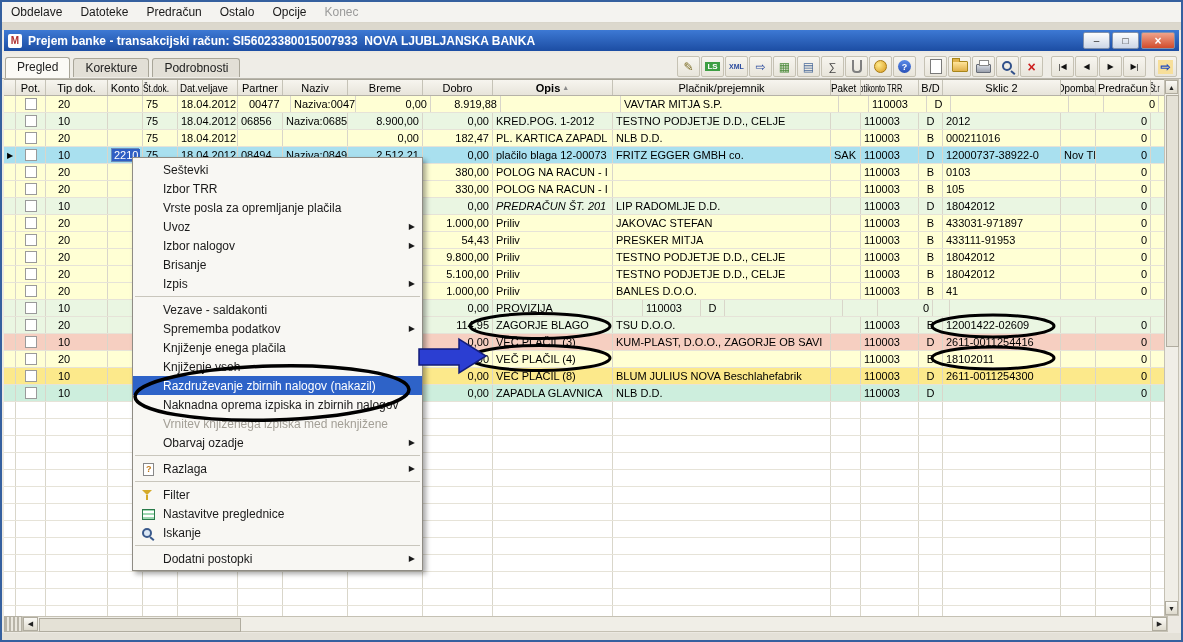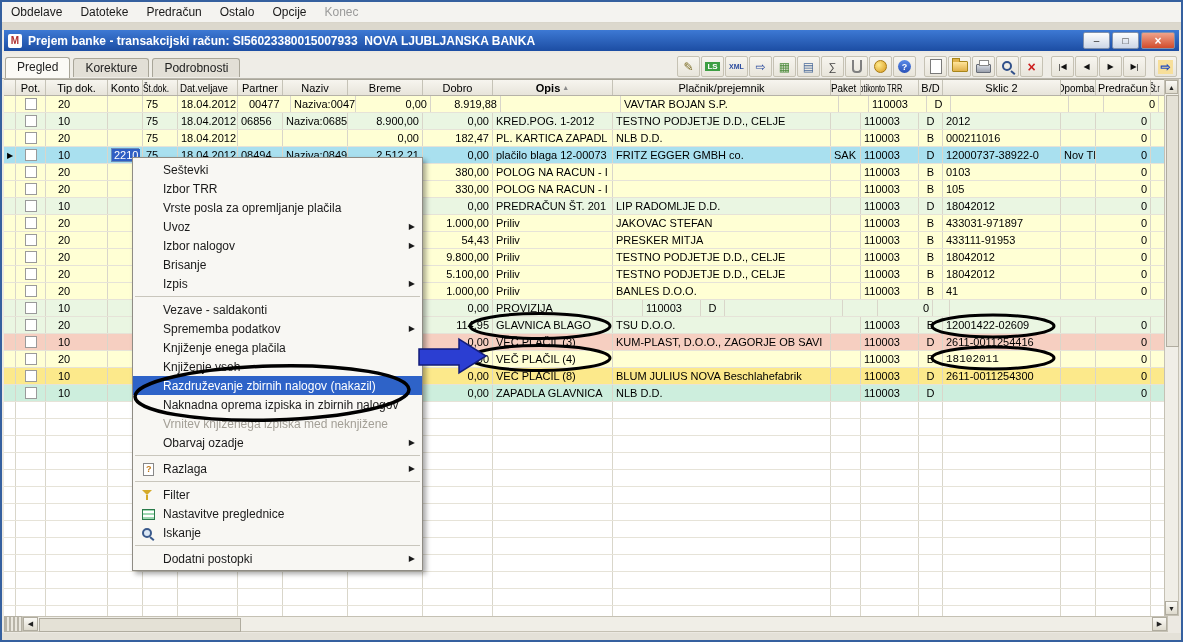--- a/index.html
+++ b/index.html
@@ -270,21 +270,21 @@
           </div>
           <div class="cell" style="width: 62px; padding-left: 12px;">20</div>
           <div class="cell" style="width: 35px;"></div>
           <div class="cell" style="width: 35px;">75</div>
           <div class="cell" style="width: 60px;">18.04.2012</div>
           <div class="cell" style="width: 45px; margin-left: 8px;">00477</div>
           <div class="cell" style="width: 65px;">Naziva:00477</div>
           <div class="cell num" style="width: 75px;">0,00</div>
           <div class="cell num" style="width: 70px;">8.919,88</div>
           <div class="cell" style="width: 120px;"></div>
-          <div class="cell" style="width: 218px;">VAVTAR BOJAN S.P.</div>
+          <div class="cell" style="width: 218px;">VAVTAR MITJA S.P.</div>
           <div class="cell" style="width: 30px;"></div>
           <div class="cell" style="width: 58px;">110003</div>
           <div class="cell ctr" style="width: 24px;">D</div>
           <div class="cell" style="width: 118px;"></div>
           <div class="cell" style="width: 35px;"></div>
           <div class="cell num" style="width: 55px;">0</div>
           <div class="cell" style="width: 17px;"></div>
         </div>
         <div class="grow bg-green">
           <div class="cell" style="width: 12px;"></div>
@@ -411,21 +411,21 @@
             <span class="cbx"></span>
           </div>
           <div class="cell" style="width: 62px; padding-left: 12px;">10</div>
           <div class="cell" style="width: 35px;"></div>
           <div class="cell" style="width: 35px;"></div>
           <div class="cell" style="width: 60px;"></div>
           <div class="cell" style="width: 45px;"></div>
           <div class="cell" style="width: 65px;"></div>
           <div class="cell num" style="width: 75px;"></div>
           <div class="cell num" style="width: 70px;">0,00</div>
-          <div class="cell" style="width: 120px;">PREDRAČUN ŠT. 201</div>
+          <div class="cell" style="width: 120px; font-style: italic;">PREDRAČUN ŠT. 201</div>
           <div class="cell" style="width: 218px;">LIP RADOMLJE D.D.</div>
           <div class="cell" style="width: 30px;"></div>
           <div class="cell" style="width: 58px;">110003</div>
           <div class="cell ctr" style="width: 24px;">D</div>
           <div class="cell" style="width: 118px;">18042012</div>
           <div class="cell" style="width: 35px;"></div>
           <div class="cell num" style="width: 55px;">0</div>
           <div class="cell" style="width: 17px;"></div>
         </div>
         <div class="grow bg-yellow">
@@ -571,21 +571,21 @@
             <span class="cbx"></span>
           </div>
           <div class="cell" style="width: 62px; padding-left: 12px;">20</div>
           <div class="cell" style="width: 35px;"></div>
           <div class="cell" style="width: 35px;"></div>
           <div class="cell" style="width: 60px;"></div>
           <div class="cell" style="width: 45px;"></div>
           <div class="cell" style="width: 65px;"></div>
           <div class="cell num" style="width: 75px;"></div>
           <div class="cell num" style="width: 70px;">114,95</div>
-          <div class="cell" style="width: 120px;">GLAVNICA BLAGO</div>
+          <div class="cell" style="width: 120px;">ZAGORJE BLAGO</div>
           <div class="cell" style="width: 218px;">TSU D.O.O.</div>
           <div class="cell" style="width: 30px;"></div>
           <div class="cell" style="width: 58px;">110003</div>
           <div class="cell ctr" style="width: 24px;">B</div>
           <div class="cell" style="width: 118px;">12001422-02609</div>
           <div class="cell" style="width: 35px;"></div>
           <div class="cell num" style="width: 55px;">0</div>
           <div class="cell" style="width: 17px;"></div>
         </div>
         <div class="grow bg-salmon">
@@ -622,21 +622,21 @@
           <div class="cell" style="width: 60px;"></div>
           <div class="cell" style="width: 45px;"></div>
           <div class="cell" style="width: 65px;"></div>
           <div class="cell num" style="width: 75px;"></div>
           <div class="cell num" style="width: 70px;">17.400,00</div>
           <div class="cell" style="width: 120px;">VEČ PLAČIL (4)</div>
           <div class="cell" style="width: 218px;"></div>
           <div class="cell" style="width: 30px;"></div>
           <div class="cell" style="width: 58px;">110003</div>
           <div class="cell ctr" style="width: 24px;">B</div>
-          <div class="cell" style="width: 118px; font-family: Liberation Mono, monospace;">18102011</div>
+          <div class="cell" style="width: 118px;">18102011</div>
           <div class="cell" style="width: 35px;"></div>
           <div class="cell num" style="width: 55px;">0</div>
           <div class="cell" style="width: 17px;"></div>
         </div>
         <div class="grow bg-gold">
           <div class="cell" style="width: 12px;"></div>
           <div class="cell cc" style="width: 30px;">
             <span class="cbx"></span>
           </div>
           <div class="cell" style="width: 62px; padding-left: 12px;">10</div>

